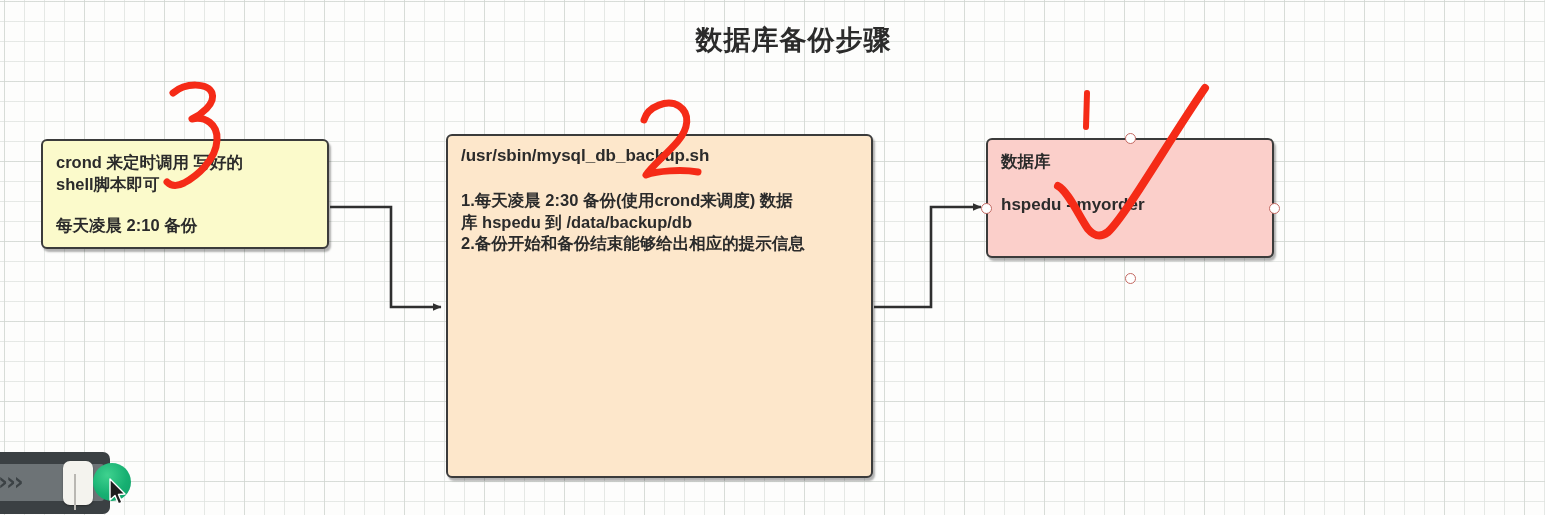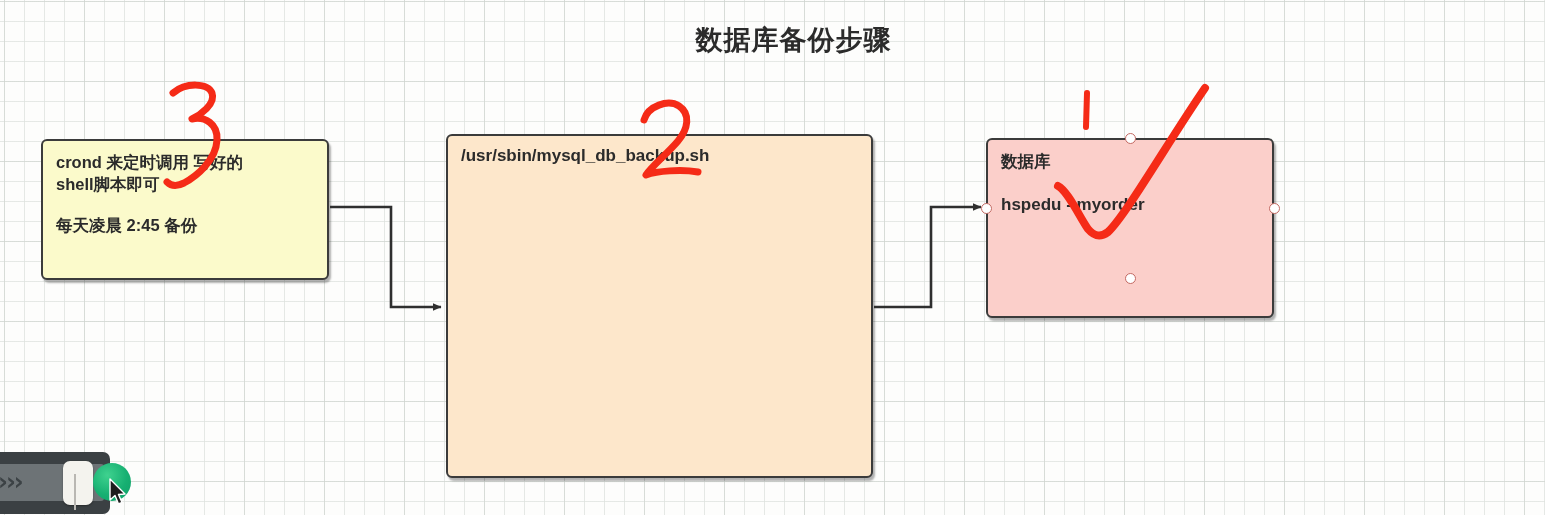--- a/index.html
+++ b/index.html
@@ -54,21 +54,21 @@
     padding: 10px 12px 10px 13px;
     color: #2b2b2b;
     font-weight: bold;
     overflow: hidden;
   }
 
   #node-crond {
     left: 41px;
     top: 139px;
     width: 288px;
-    height: 141px;
+    height: 110px;
     background: #fbfacb;
     font-size: 16.5px;
     line-height: 1.35;
   }
   #node-crond .blk { white-space: pre-line; }
   #node-crond .gap { height: 18px; }
 
   #node-script {
     left: 446px;
     top: 134px;
@@ -81,21 +81,21 @@
   }
   #node-script .path { font-size: 17px; white-space: pre; }
   #node-script .gap1 { height: 22px; }
   #node-script .gap2 { height: 14px; }
   #node-script .blk { white-space: pre-line; }
 
   #node-db {
     left: 986px;
     top: 138px;
     width: 288px;
-    height: 180px;
+    height: 120px;
     background: #fbcfca;
     font-size: 16.5px;
     line-height: 1.35;
   }
   #node-db .gap { height: 22px; }
   #node-db .title-line { white-space: pre; }
   #node-db .sub-line { font-size: 17px; white-space: pre; }
 
   
   .handle {
@@ -227,26 +227,29 @@
 
     <path d="M330,207 L391,207 L391,307 L441,307" fill="none" stroke="#2f2f2f" stroke-width="2.6" stroke-linejoin="miter" marker-end="url(#arrowhead)"></path>
 
     <path d="M874,307 L931,307 L931,207 L981,207" fill="none" stroke="#2f2f2f" stroke-width="2.6" stroke-linejoin="miter" marker-end="url(#arrowhead)"></path>
   </svg>
 
   <div class="node" id="node-crond">
     <div class="blk">crond 来定时调用 写好的
 shell脚本即可</div>
     <div class="gap"></div>
-    <div class="blk">每天凌晨 2:45 备份</div>
+    <div class="blk">每天凌晨 2:10 备份</div>
   </div>
 
   <div class="node" id="node-script">
     <div class="path">/usr/sbin/mysql_db_backup.sh</div>
     <div class="gap1"></div>
+    <div class="blk">1.每天凌晨 2:30 备份(使用crond来调度) 数据
+库 hspedu 到 /data/backup/db
+2.备份开始和备份结束能够给出相应的提示信息</div>
     <div class="gap2"></div>
   </div>
 
   <div class="node" id="node-db">
     <div class="title-line">数据库</div>
     <div class="gap"></div>
     <div class="sub-line">hspedu - myorder</div>
   </div>
 
   <div class="handle" id="handle-top"></div>

